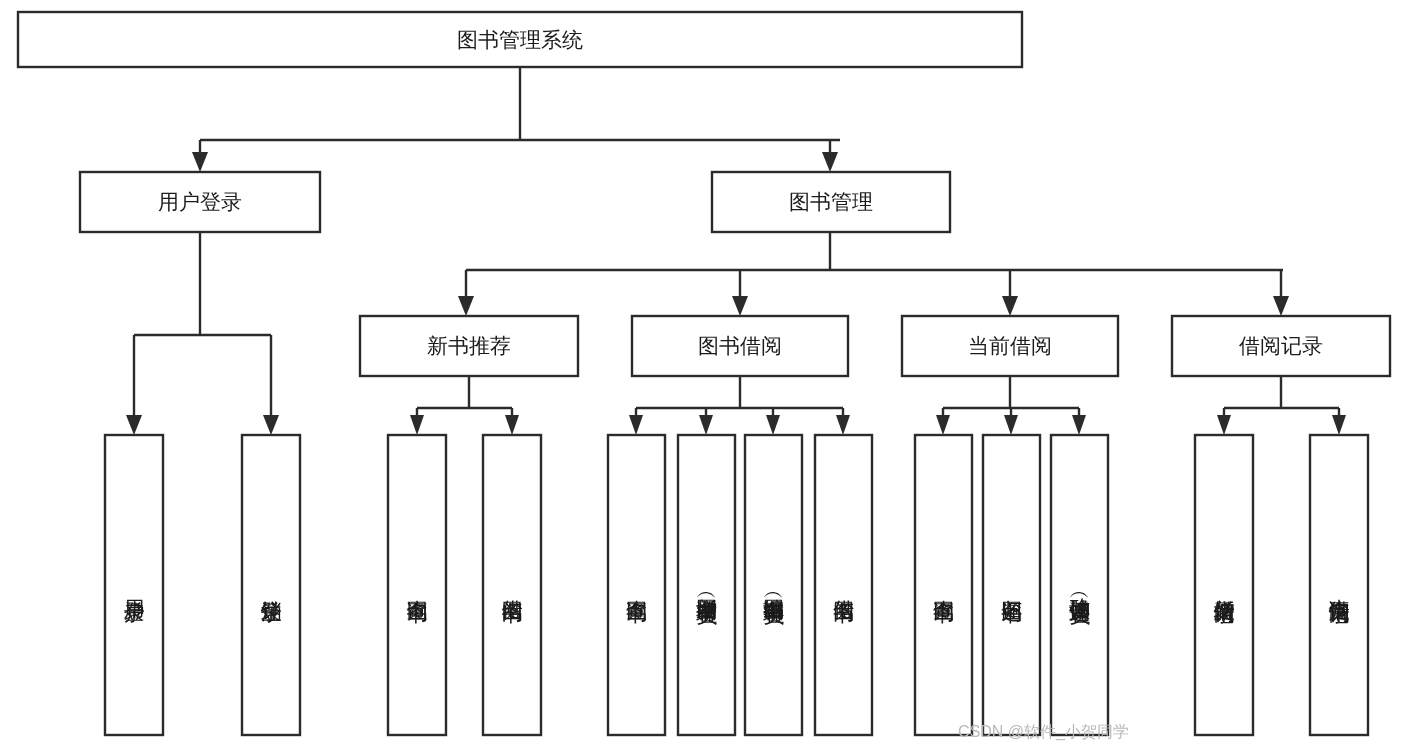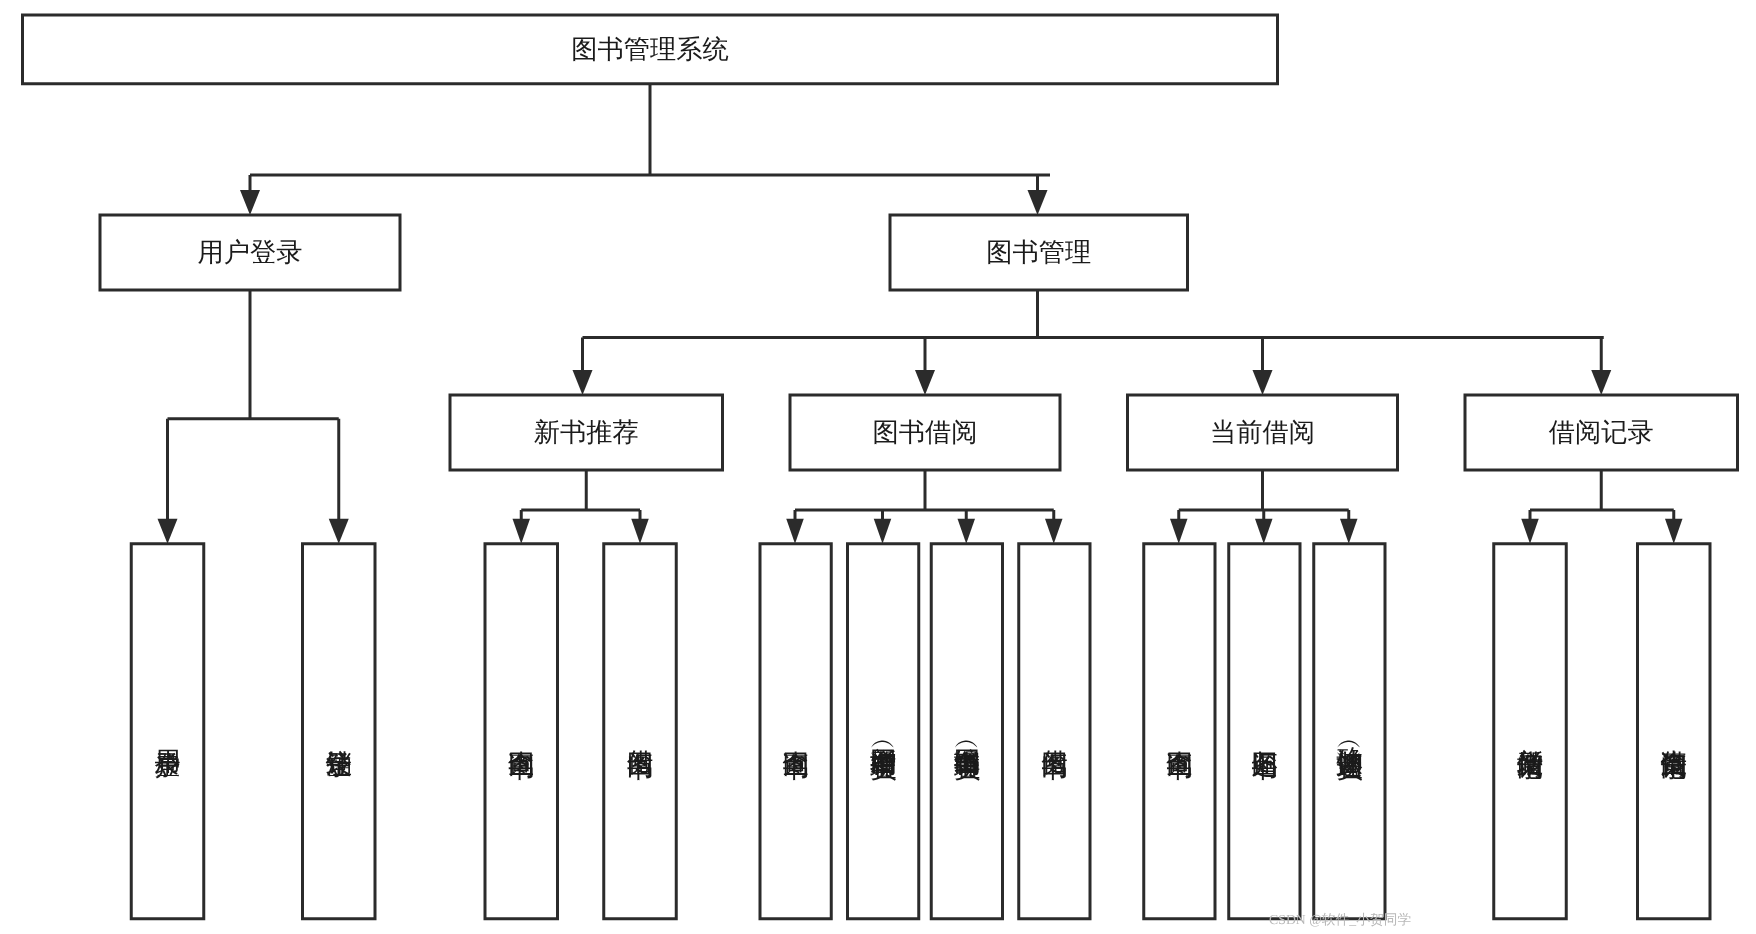--- a/index.html
+++ b/index.html
@@ -23,22 +23,22 @@
     text-orientation:upright;
     font-family:"DejaVu Sans","Liberation Sans",sans-serif;
     font-size:21px;line-height:1.16;color:#1b1b1b;
     display:flex;align-items:center;justify-content:center;
     letter-spacing:1px;
     white-space:nowrap;
     pointer-events:none;
   }
   .watermark{
     position:absolute;right:6px;bottom:4px;
-    font-family:Liberation Serif, serif;
-    font-size:11px;color:#b8b8b8;white-space:nowrap;
+    font-family:Liberation Sans, sans-serif;
+    font-size:16px;color:#b8b8b8;white-space:nowrap;
   }
 </style>
 </head>
 <body>
 
 <div id="diagram-root">
 
   <svg id="tree" viewBox="0 0 1405 747">
     <defs></defs>
 

